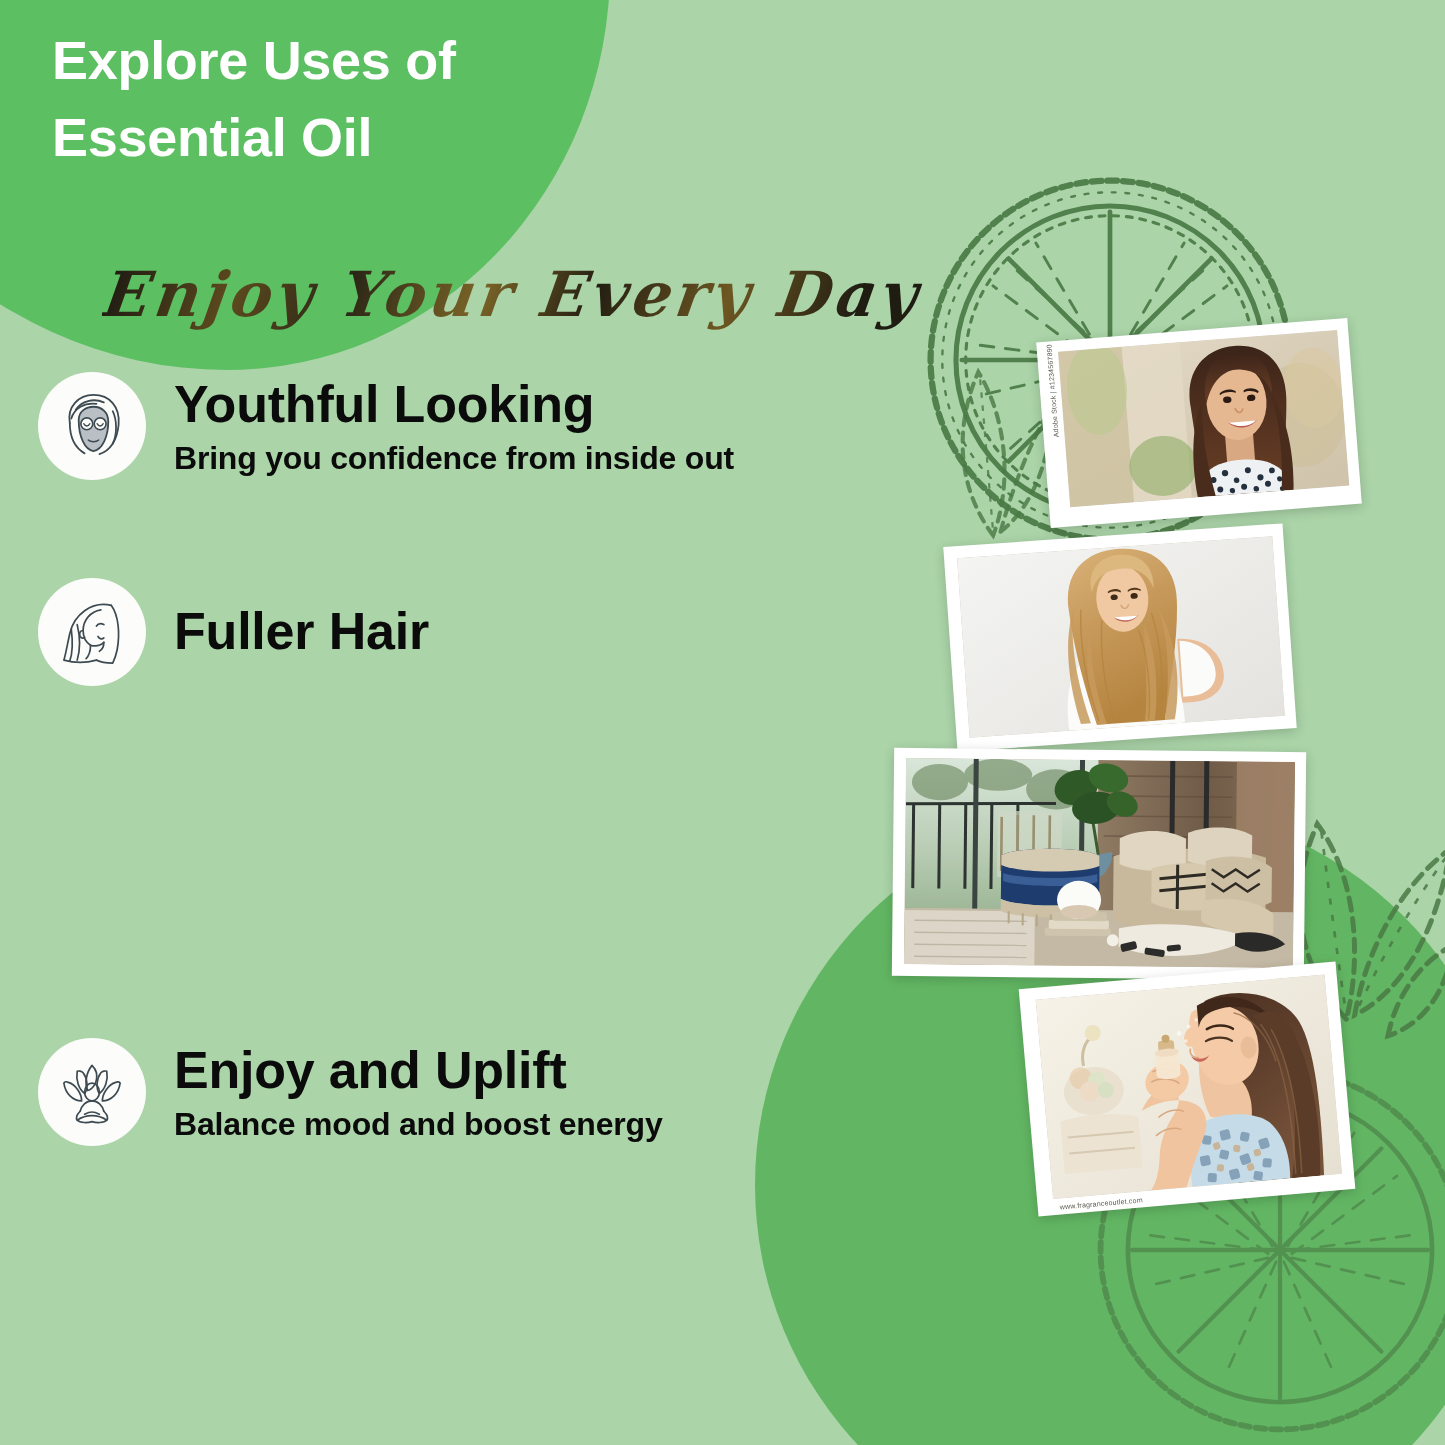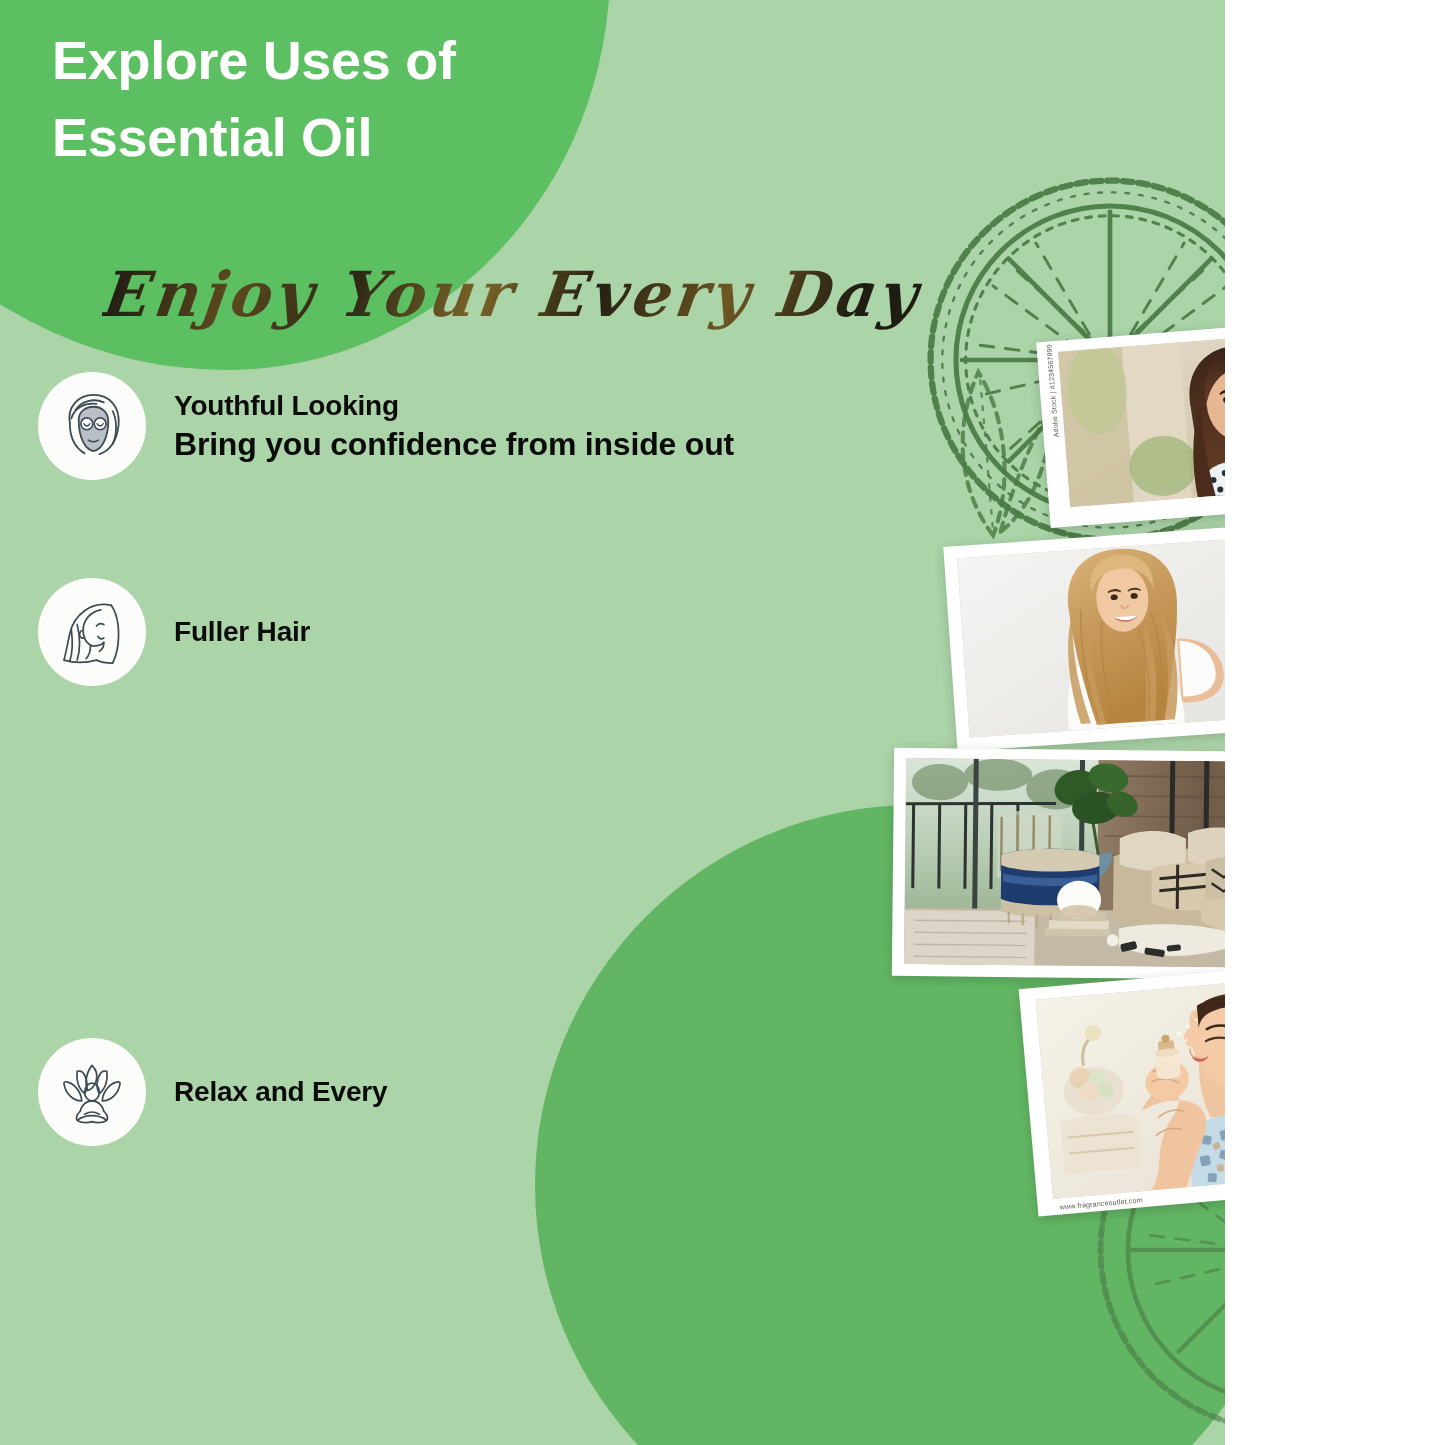--- a/index.html
+++ b/index.html
@@ -3,21 +3,21 @@
 <meta charset="utf-8">
 <style>
   html, body {
     margin: 0;
     padding: 0;
     background: #ffffff;
   }
 
   #canvas {
     position: relative;
-    width: 1225px;
+    width: 1445px;
     height: 1445px;
     overflow: hidden;
     background: #abd4a8;
     font-family: "Liberation Sans", sans-serif;
   }
 
   
 
   .header-blob {
     position: absolute;
@@ -153,21 +153,21 @@
   }
 
   .feature-text {
     display: flex;
     flex-direction: column;
     justify-content: center;
   }
 
   .feature-title {
     color: #0b0b0b;
-    font-size: 28px;
+    font-size: 52px;
     font-weight: bold;
     line-height: 1.18;
     letter-spacing: -0.2px;
     white-space: nowrap;
   }
 
   .feature-sub {
     color: #0b0b0b;
     font-size: 32px;
     font-weight: bold;
@@ -431,21 +431,22 @@
           <ellipse cx="50" cy="50" rx="10" ry="12"></ellipse>
           <path d="M50 62 C42 62 36 68 34 76"></path>
           <path d="M50 62 C58 62 64 68 66 76"></path>
           <path d="M34 76 C30 80 28 85 30 88 C34 92 44 92 50 90 C56 92 66 92 70 88 C72 85 70 80 66 76"></path>
           <path d="M30 88 C36 84 44 82 50 82 C56 82 64 84 70 88"></path>
           <path d="M40 80 C44 78 48 77 50 77 C52 77 56 78 60 80"></path>
         </g>
       </svg>
     </div>
     <div class="feature-text">
-      <div class="feature-title">Relax and Every</div>
+      <div class="feature-title">Enjoy and Uplift</div>
+      <div class="feature-sub">Balance mood and boost energy</div>
     </div>
   </div>
 
   <div class="photo" id="photo-woman-smiling">
     <div class="photo-inner">
       <svg viewBox="0 0 280 156" preserveAspectRatio="xMidYMid slice">
         <defs>
           <linearGradient id="p1bg" x1="0" y1="0" x2="1" y2="1">
             <stop offset="0" stop-color="#e6ddcb"></stop>
             <stop offset="0.5" stop-color="#d8cdb7"></stop>

